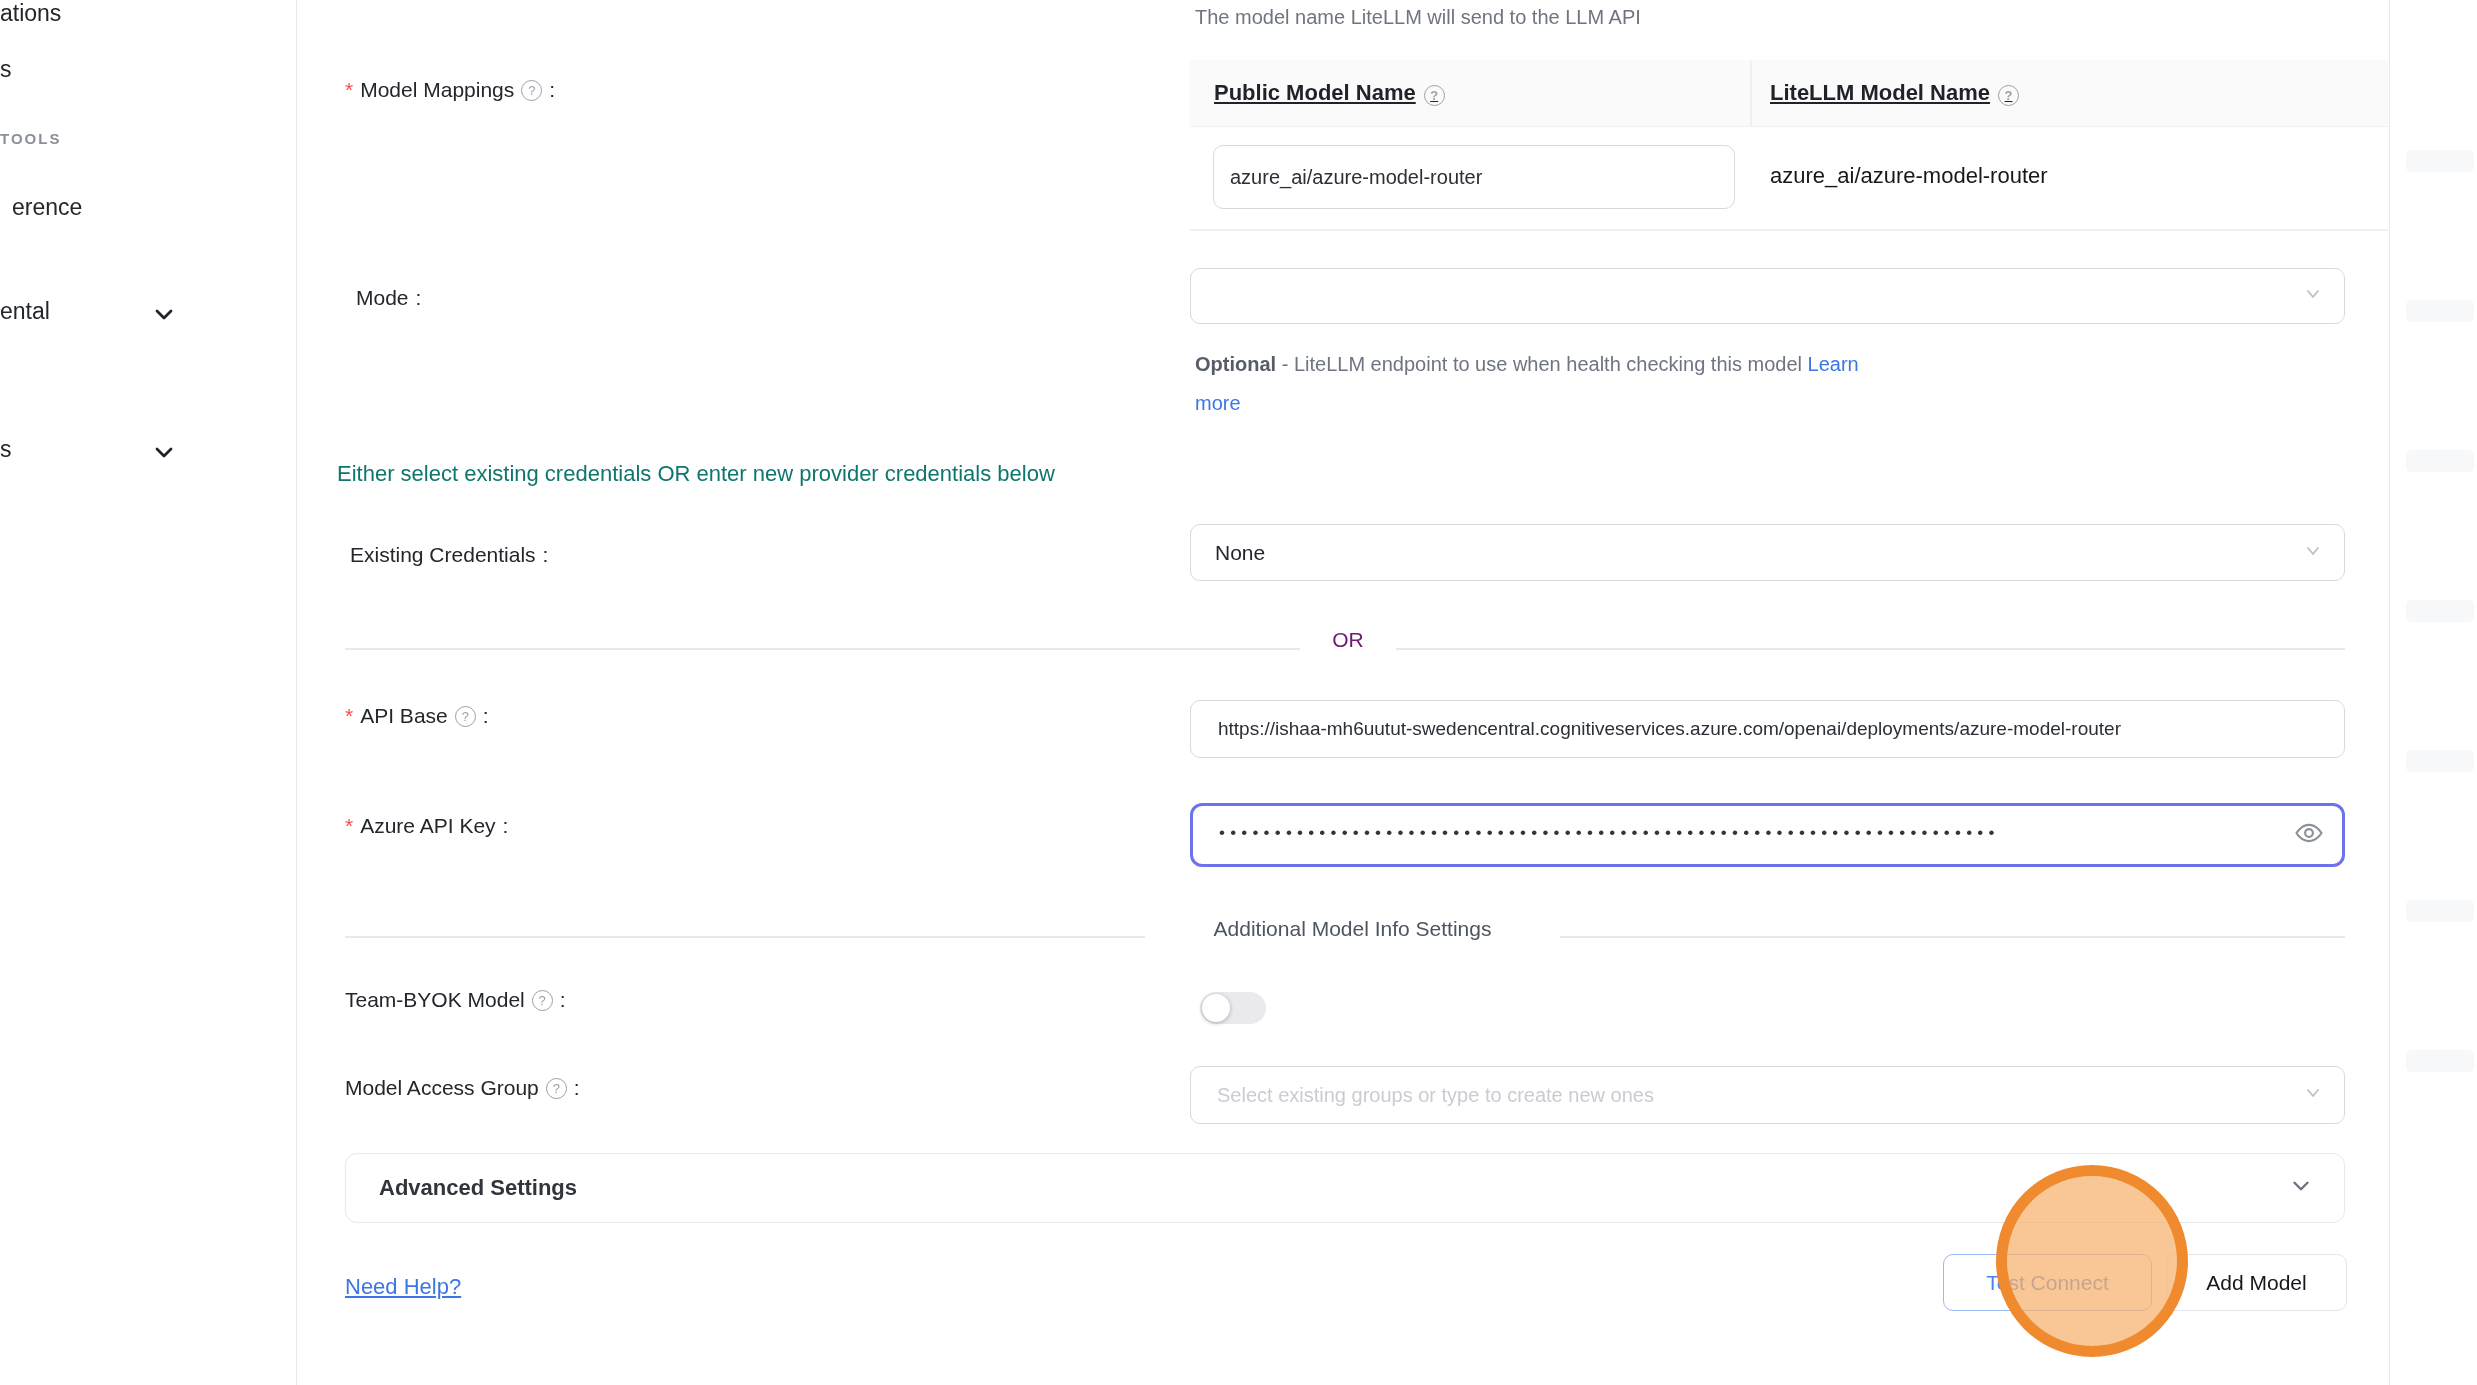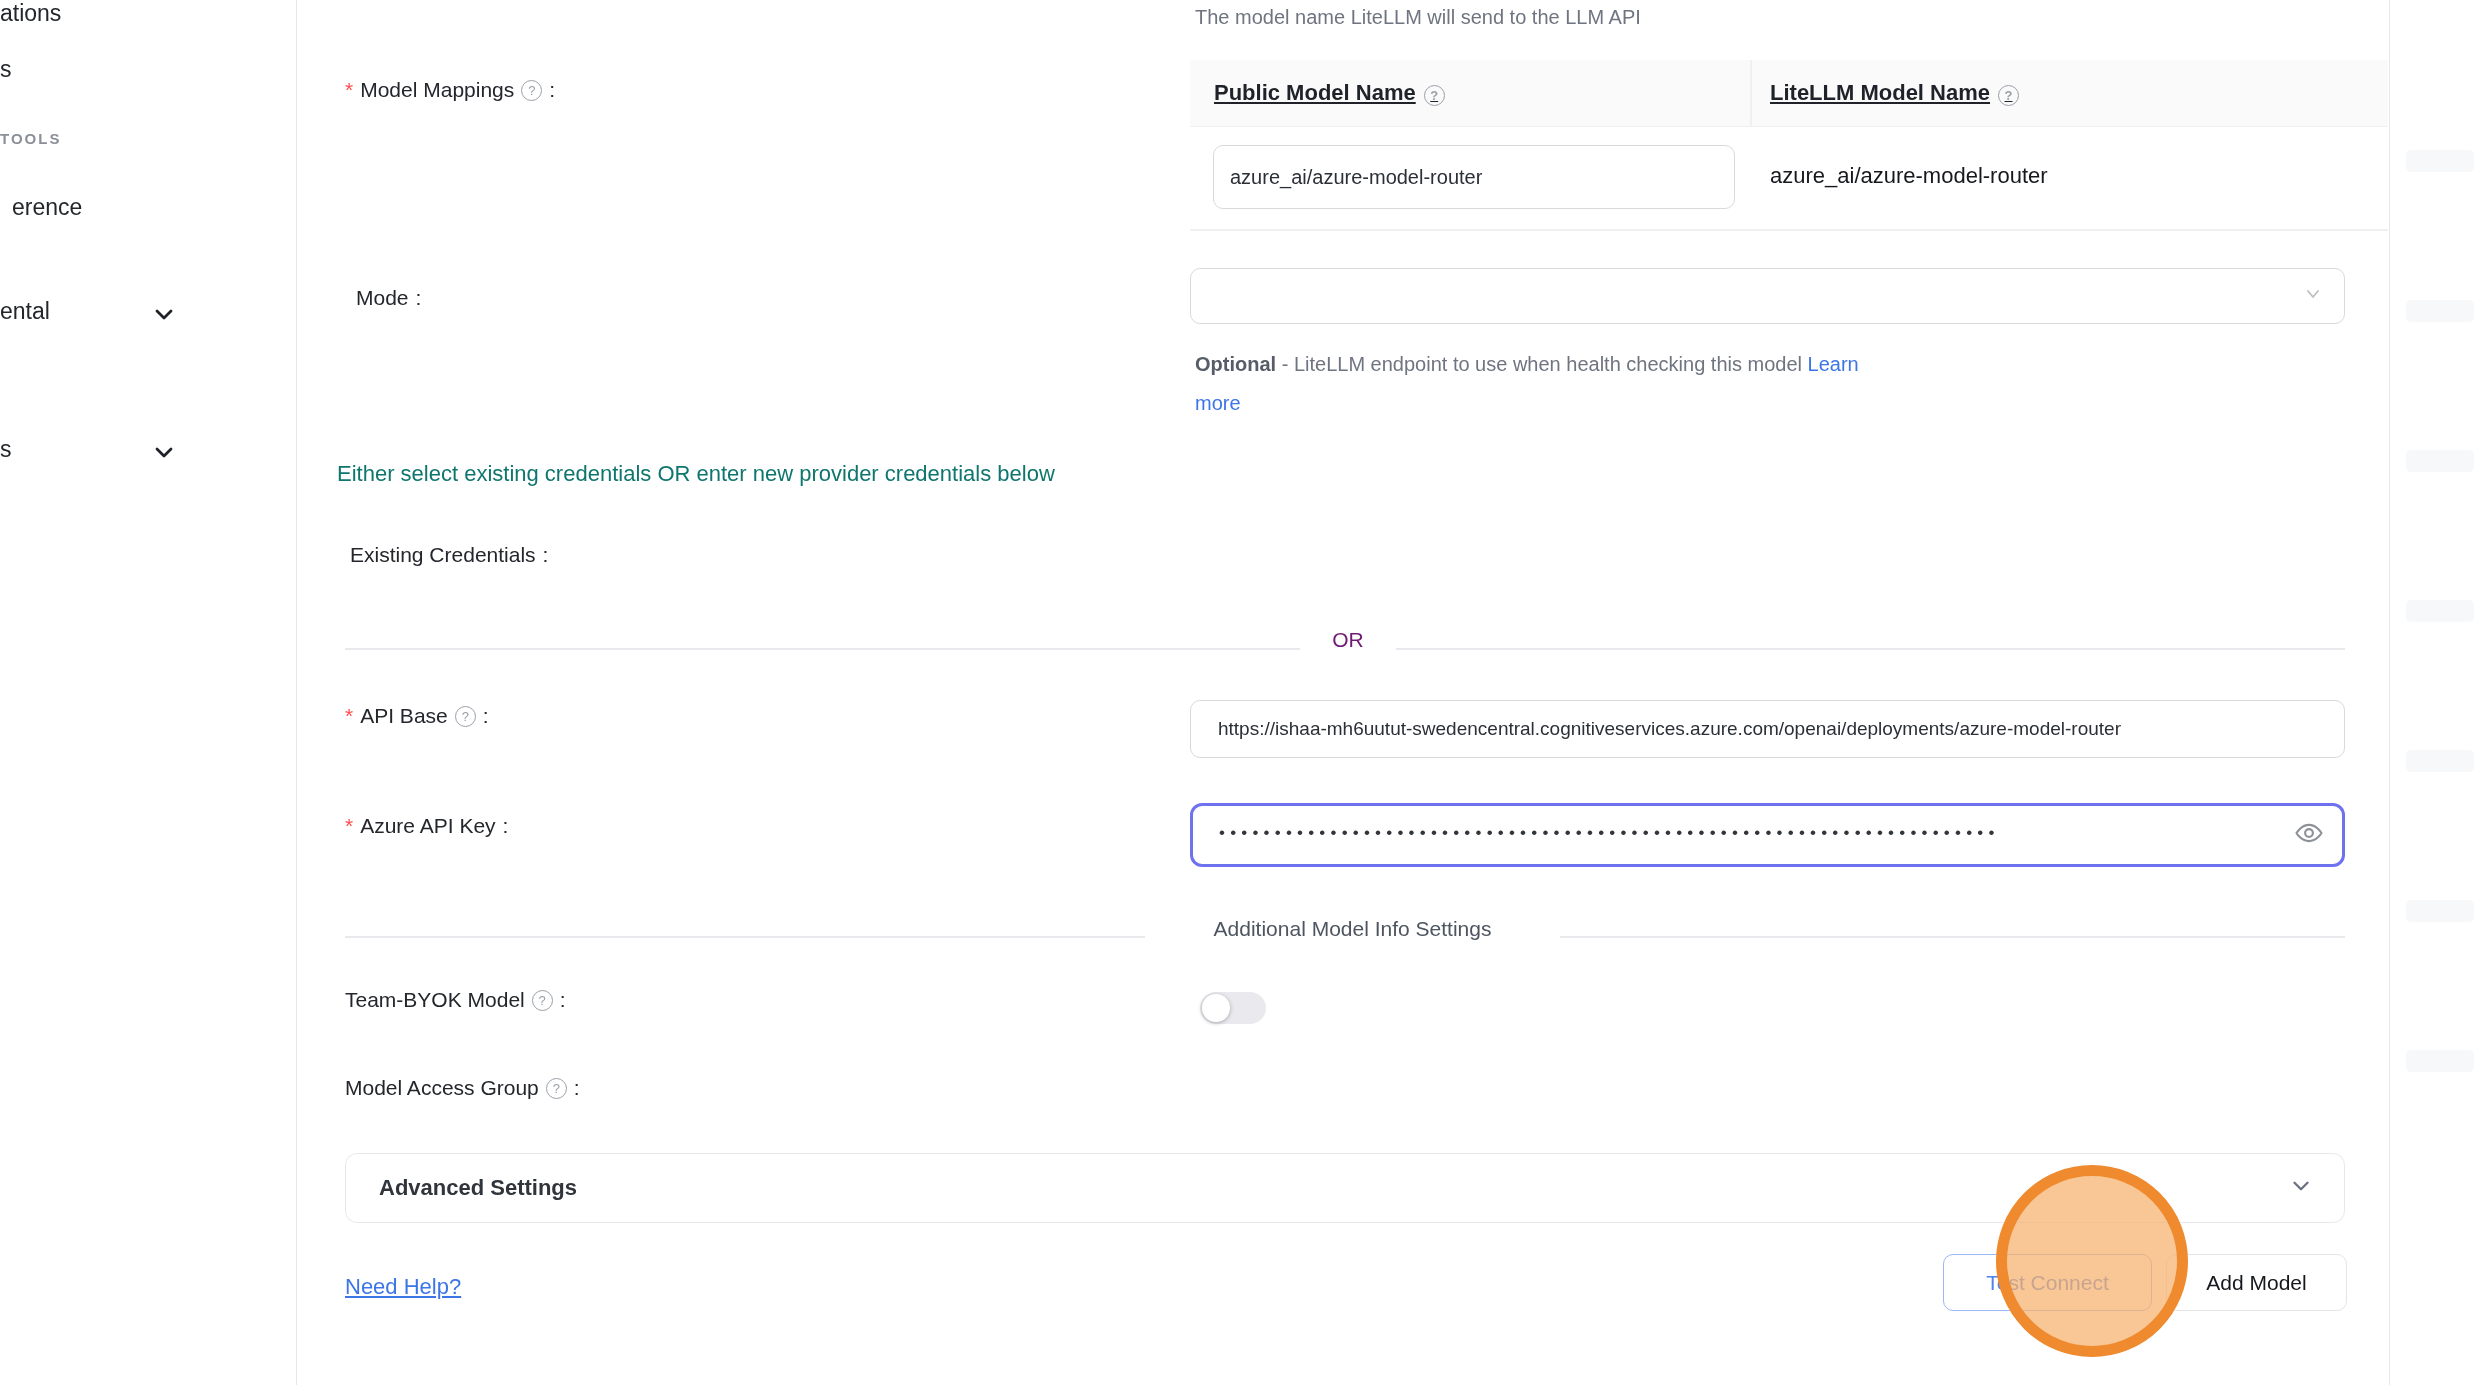--- a/index.html
+++ b/index.html
@@ -150,20 +150,28 @@
   <div class="abs helper-wrap" style="left:1195px;top:345px;width:705px;">
     <b>Optional</b><span> - LiteLLM endpoint to use when health checking this model </span><a class="link">Learn more</a>
   </div>
 
   <div class="abs note" style="left:337px;top:461px;">Either select existing credentials OR enter new provider credentials below</div>
 
   <div class="abs lbl" style="left:350px;top:543px;">
     <span>Existing Credentials</span>
     <span class="colon">:</span>
   </div>
+  <div class="select" style="left:1190px;top:524px;width:1155px;height:57px;">
+    <span class="sel-text">None</span>
+    <span class="chev">
+      <svg width="22" height="22" viewBox="0 0 22 22">
+          <polyline points="6,8 11,14 16,8" fill="none" stroke="#bfbfbf" stroke-width="1.8" stroke-linecap="round" stroke-linejoin="round"></polyline>
+        </svg>
+    </span>
+  </div>
 
   <div class="divline" style="left:345px;top:648px;width:955px;"></div>
   <div class="divtext" style="left:1300px;top:628px;width:96px;">OR</div>
   <div class="divline" style="left:1396px;top:648px;width:949px;"></div>
 
   <div class="abs lbl" style="left:345px;top:704px;">
     <span class="req">*</span>
     <span>API Base</span>
     <span class="help">?</span>
     <span class="colon">:</span>
@@ -198,20 +206,28 @@
   </div>
   <div class="toggle" style="left:1200px;top:992px;">
     <div class="knob"></div>
   </div>
 
   <div class="abs lbl" style="left:345px;top:1076px;">
     <span>Model Access Group</span>
     <span class="help">?</span>
     <span class="colon">:</span>
   </div>
+  <div class="select" style="left:1190px;top:1066px;width:1155px;height:58px;">
+    <span class="placeholder">Select existing groups or type to create new ones</span>
+    <span class="chev">
+      <svg width="22" height="22" viewBox="0 0 22 22">
+          <polyline points="6,8 11,14 16,8" fill="none" stroke="#bfbfbf" stroke-width="1.8" stroke-linecap="round" stroke-linejoin="round"></polyline>
+        </svg>
+    </span>
+  </div>
 
   <div class="panel" style="left:345px;top:1153px;width:2000px;height:70px;">
     <div class="panel-title">Advanced Settings</div>
     <span style="position:absolute;right:30px;top:50%;transform:translateY(-50%);">
       <svg width="26" height="26" viewBox="0 0 24 24">
           <polyline points="6,9 12,15 18,9" fill="none" stroke="#6b7280" stroke-width="2.2" stroke-linecap="round" stroke-linejoin="round"></polyline>
         </svg>
     </span>
   </div>
 

